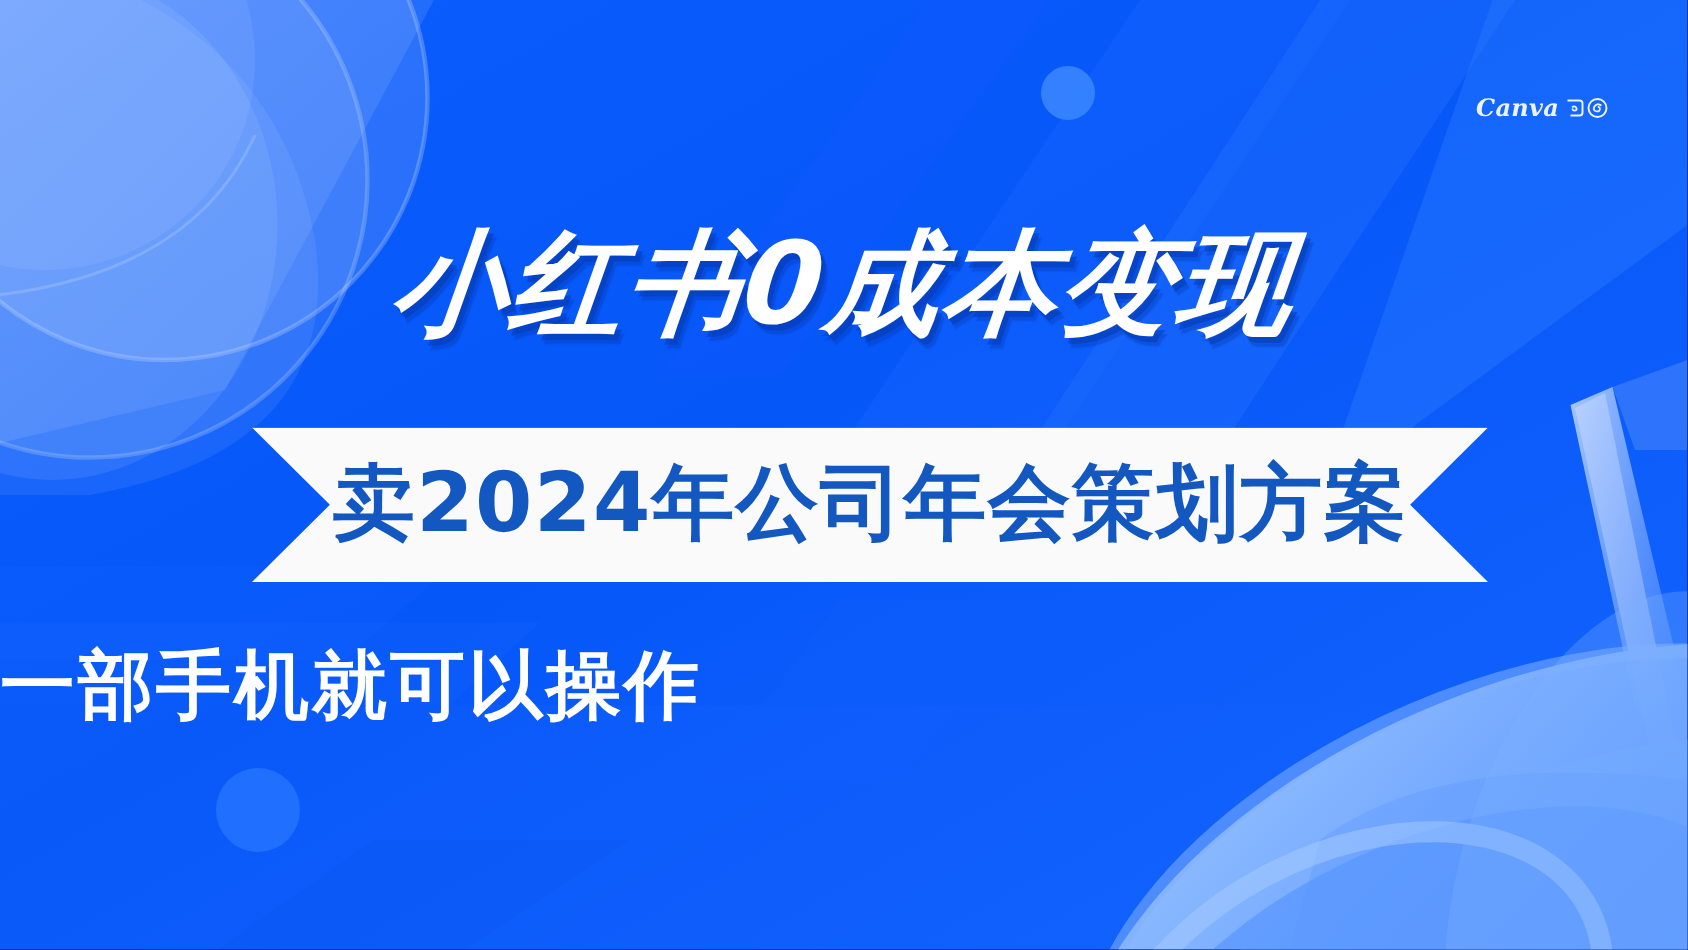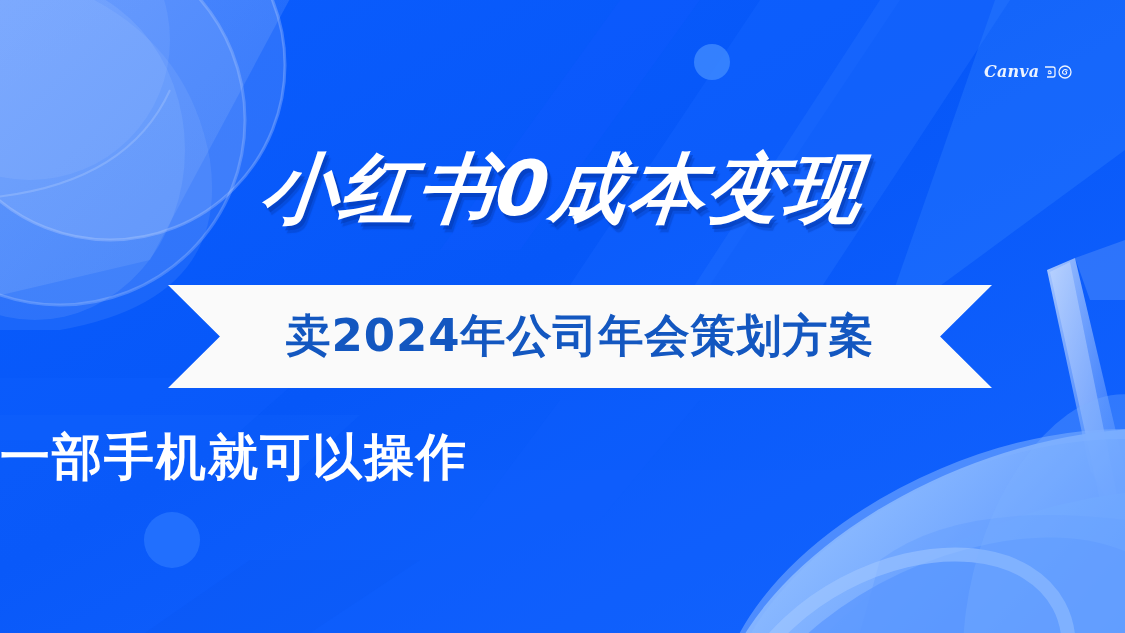--- a/index.html
+++ b/index.html
@@ -112,21 +112,21 @@
         0% 100%,
         6.3% 50%
     );
     display: flex;
     align-items: center;
     justify-content: center;
   }
   .ribbon-text {
     font-family: "DejaVu Sans", "Liberation Sans", sans-serif;
     font-weight: 700;
-    font-size: 45px;
+    font-size: 55px;
     line-height: 1;
     color: #1357C0;
     letter-spacing: 1px;
     white-space: nowrap;
     padding-bottom: 2px;
   }
 
   
   .tagline {
     position: absolute;

